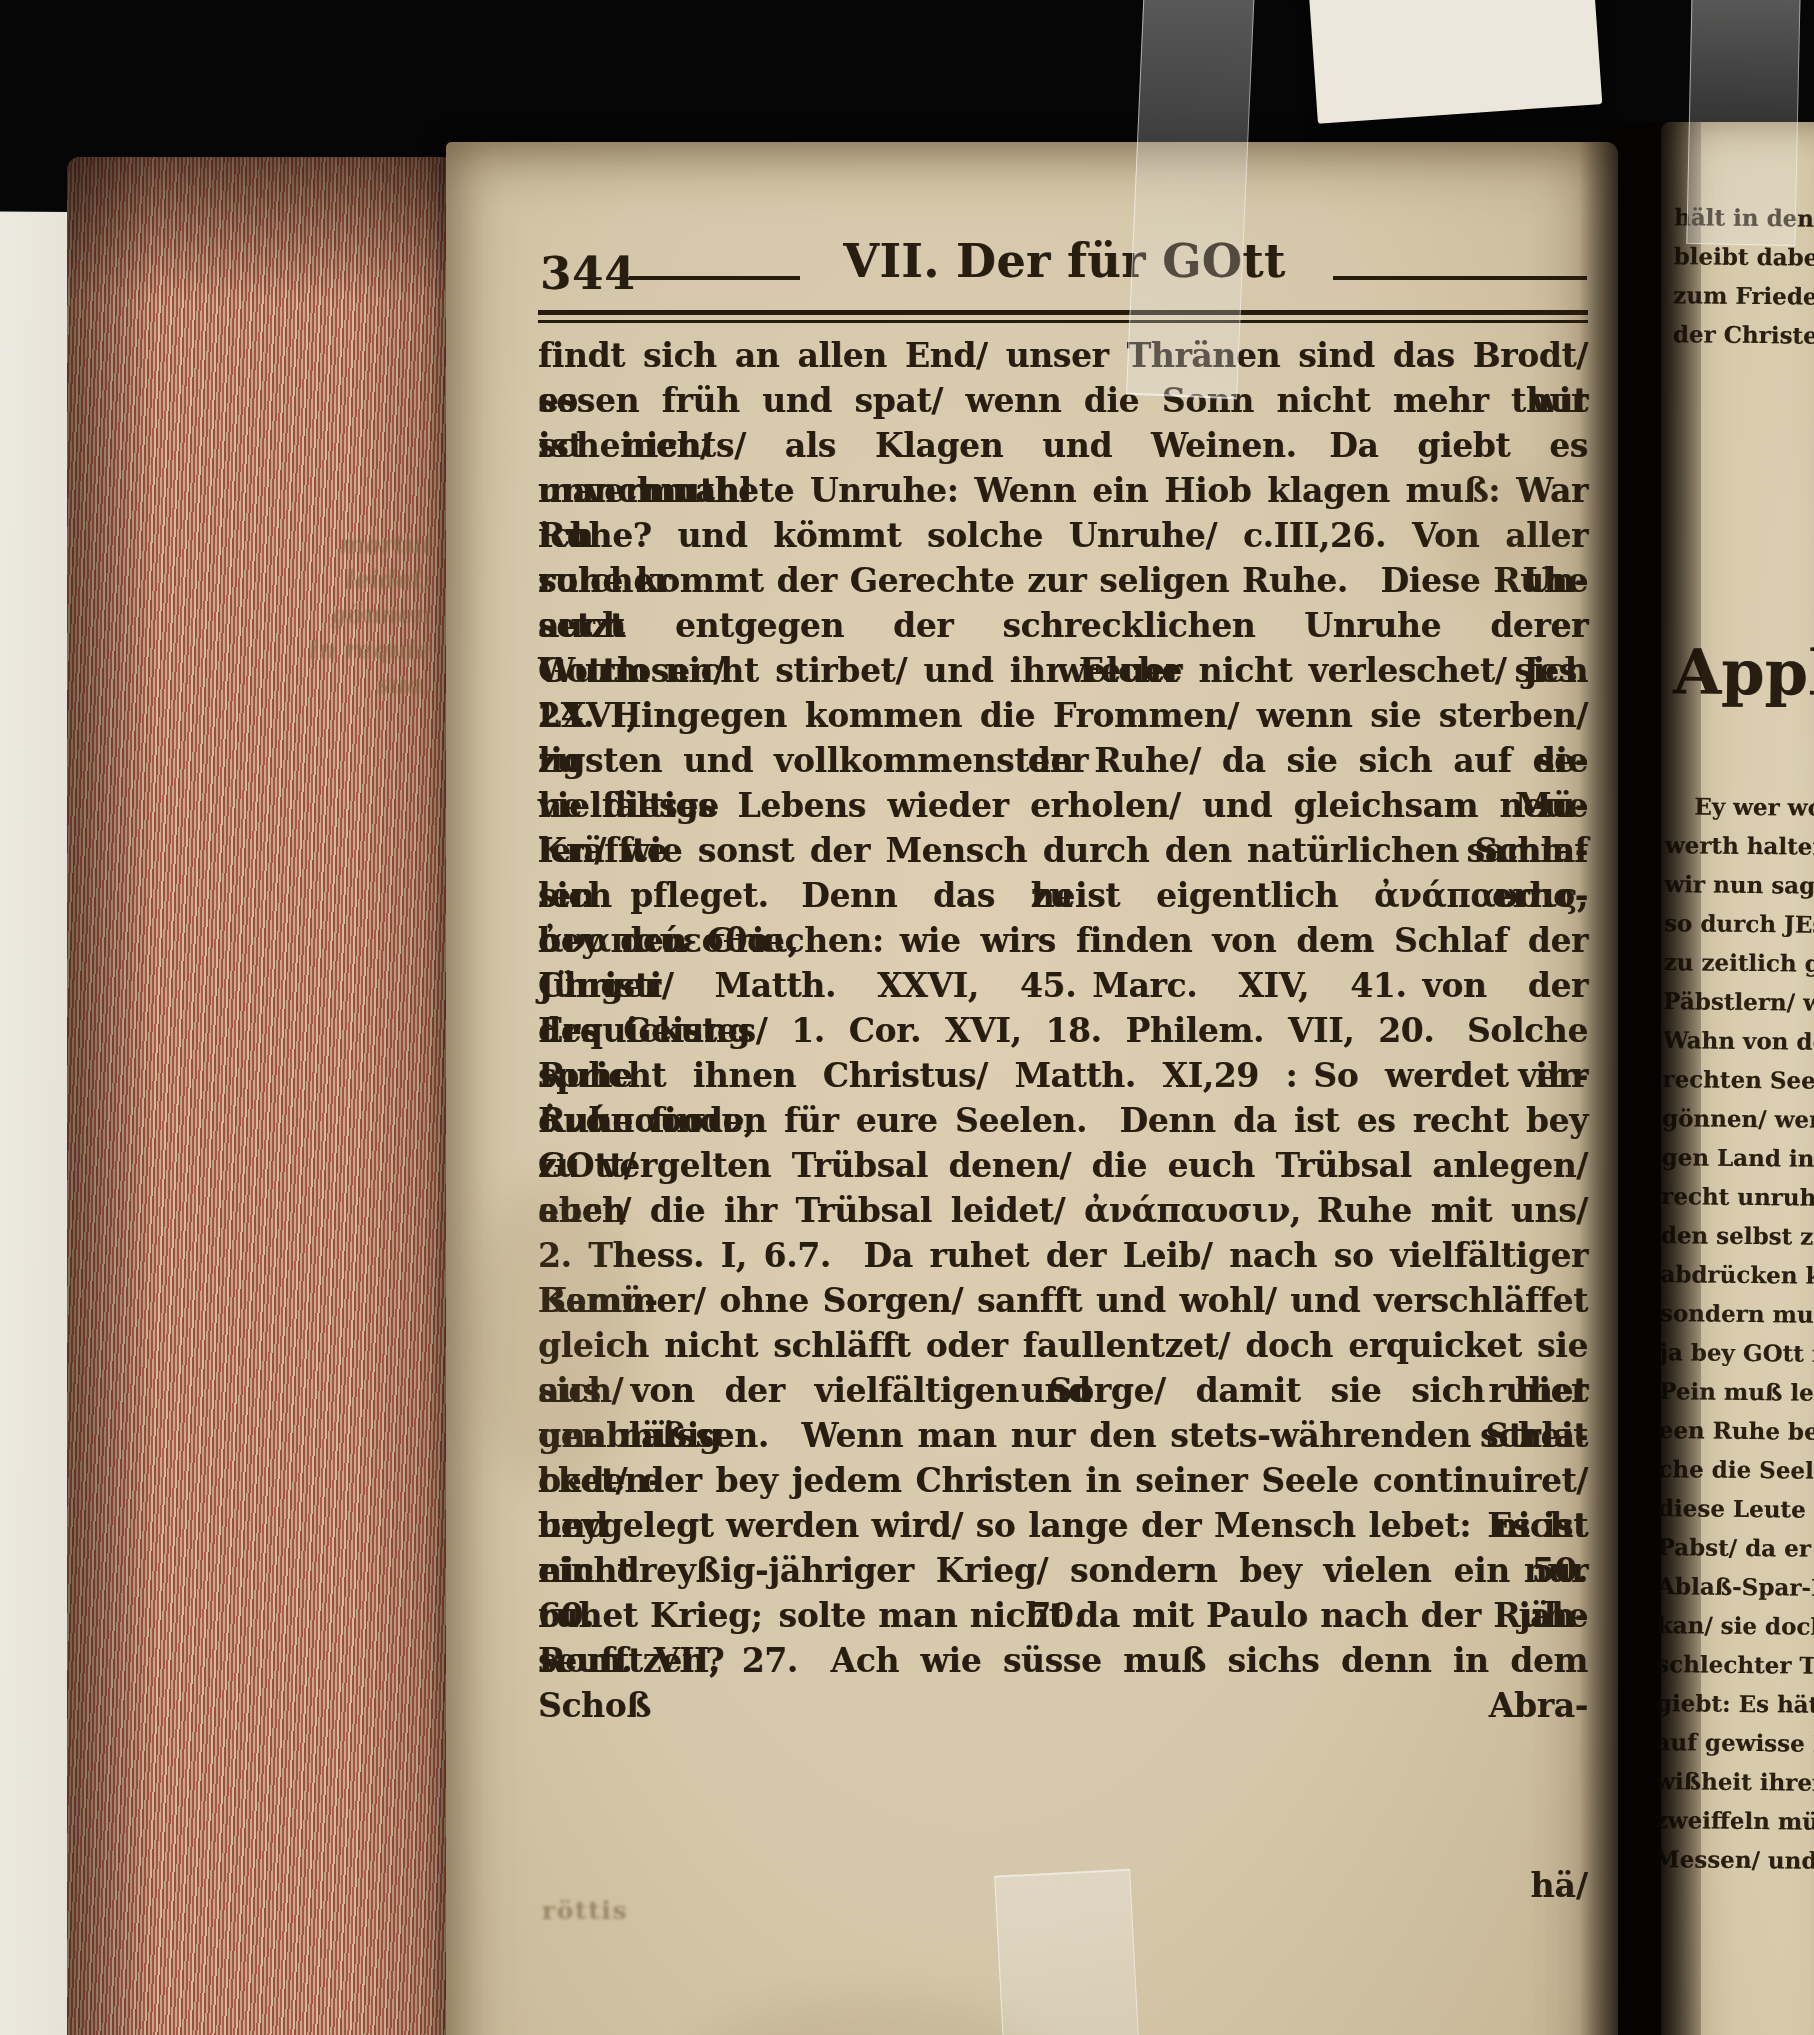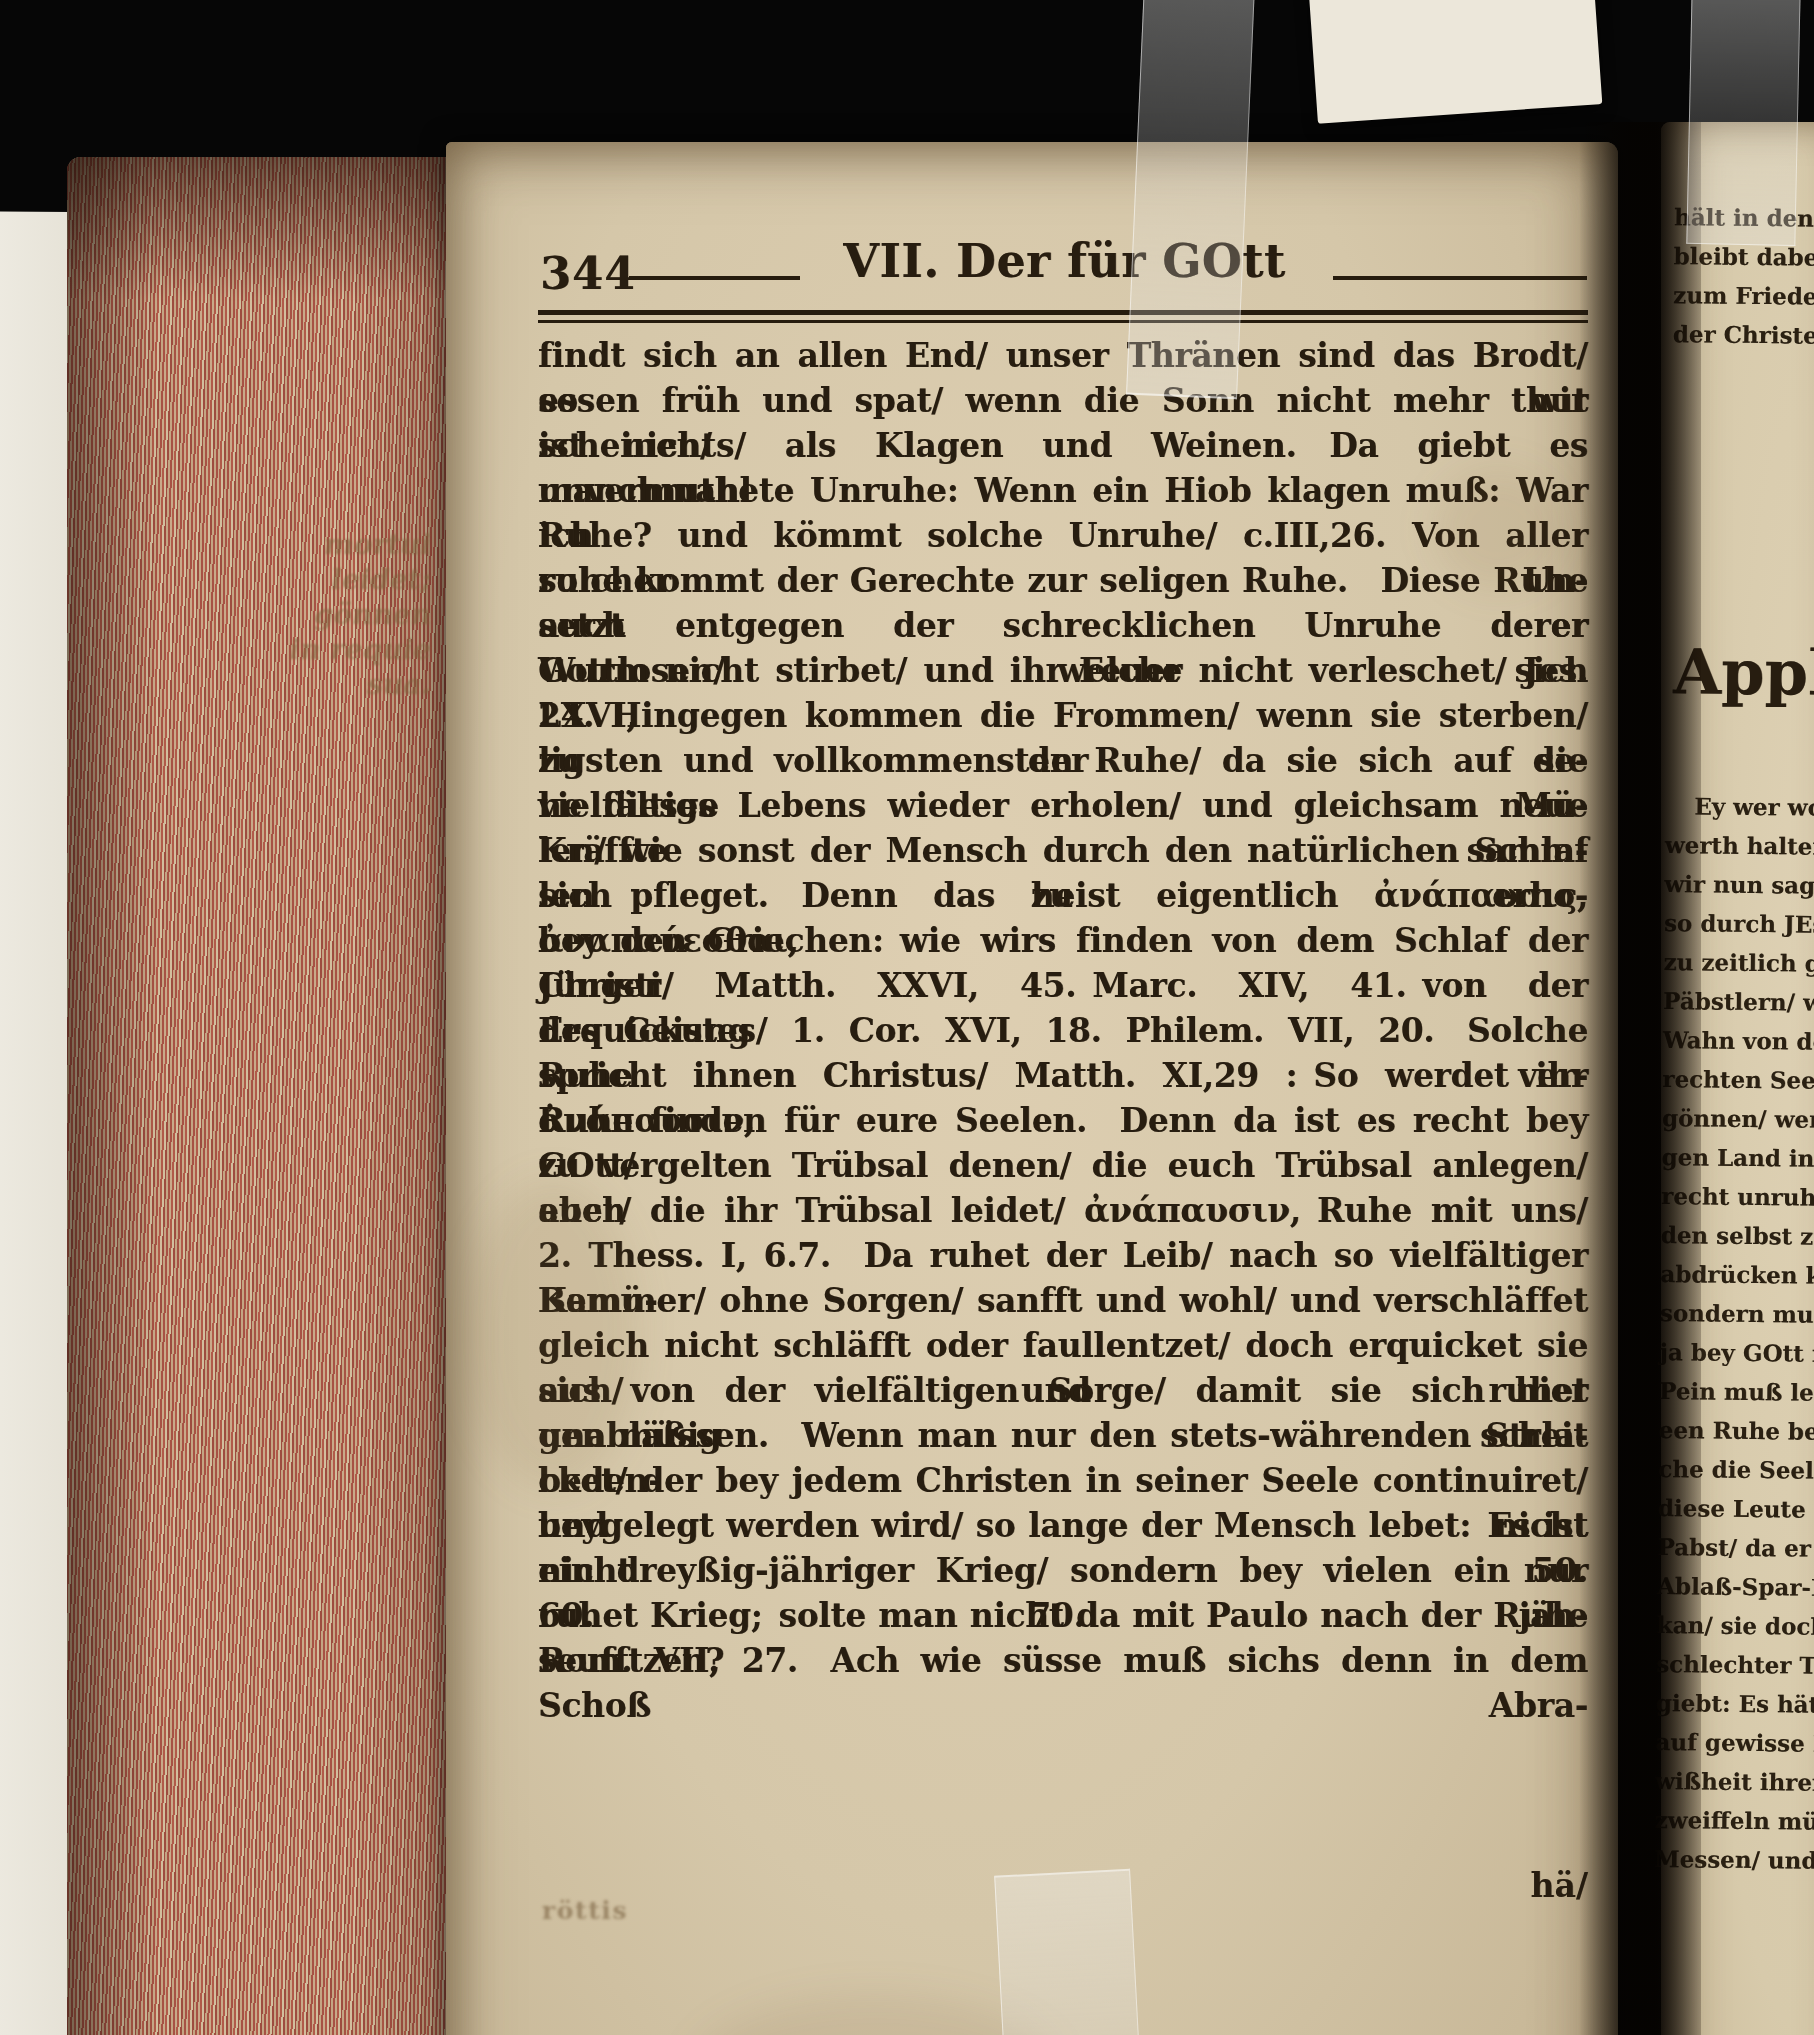--- a/index.html
+++ b/index.html
@@ -94,21 +94,21 @@
     color:rgba(112,86,52,.55);filter:blur(1.6px);
     font-weight:700;letter-spacing:1.6px;
   }
 
   
   .margin-note{
     left:236px;top:527px;width:195px;text-align:right;
     z-index:4;
   }
   .margin-note .mline{
-    font-size:28px;line-height:35px;font-style:italic;font-weight:600;
+    font-size:24px;line-height:35px;font-style:italic;font-weight:600;
     color:rgba(126,98,62,.58);filter:blur(0.8px);padding-left:36px;
   }
 
   
   .stain{border-radius:50%;filter:blur(18.3px);z-index:4;}
   .stain-a{left:468px;top:1180px;width:171px;height:309px;background:rgba(135,104,64,.12);}
   .stain-b{left:1433px;top:468px;width:130px;height:122px;background:rgba(130,100,60,.10);}
   .stain-c{left:692px;top:1995px;width:366px;height:155px;background:rgba(120,92,58,.10);}
 
   

